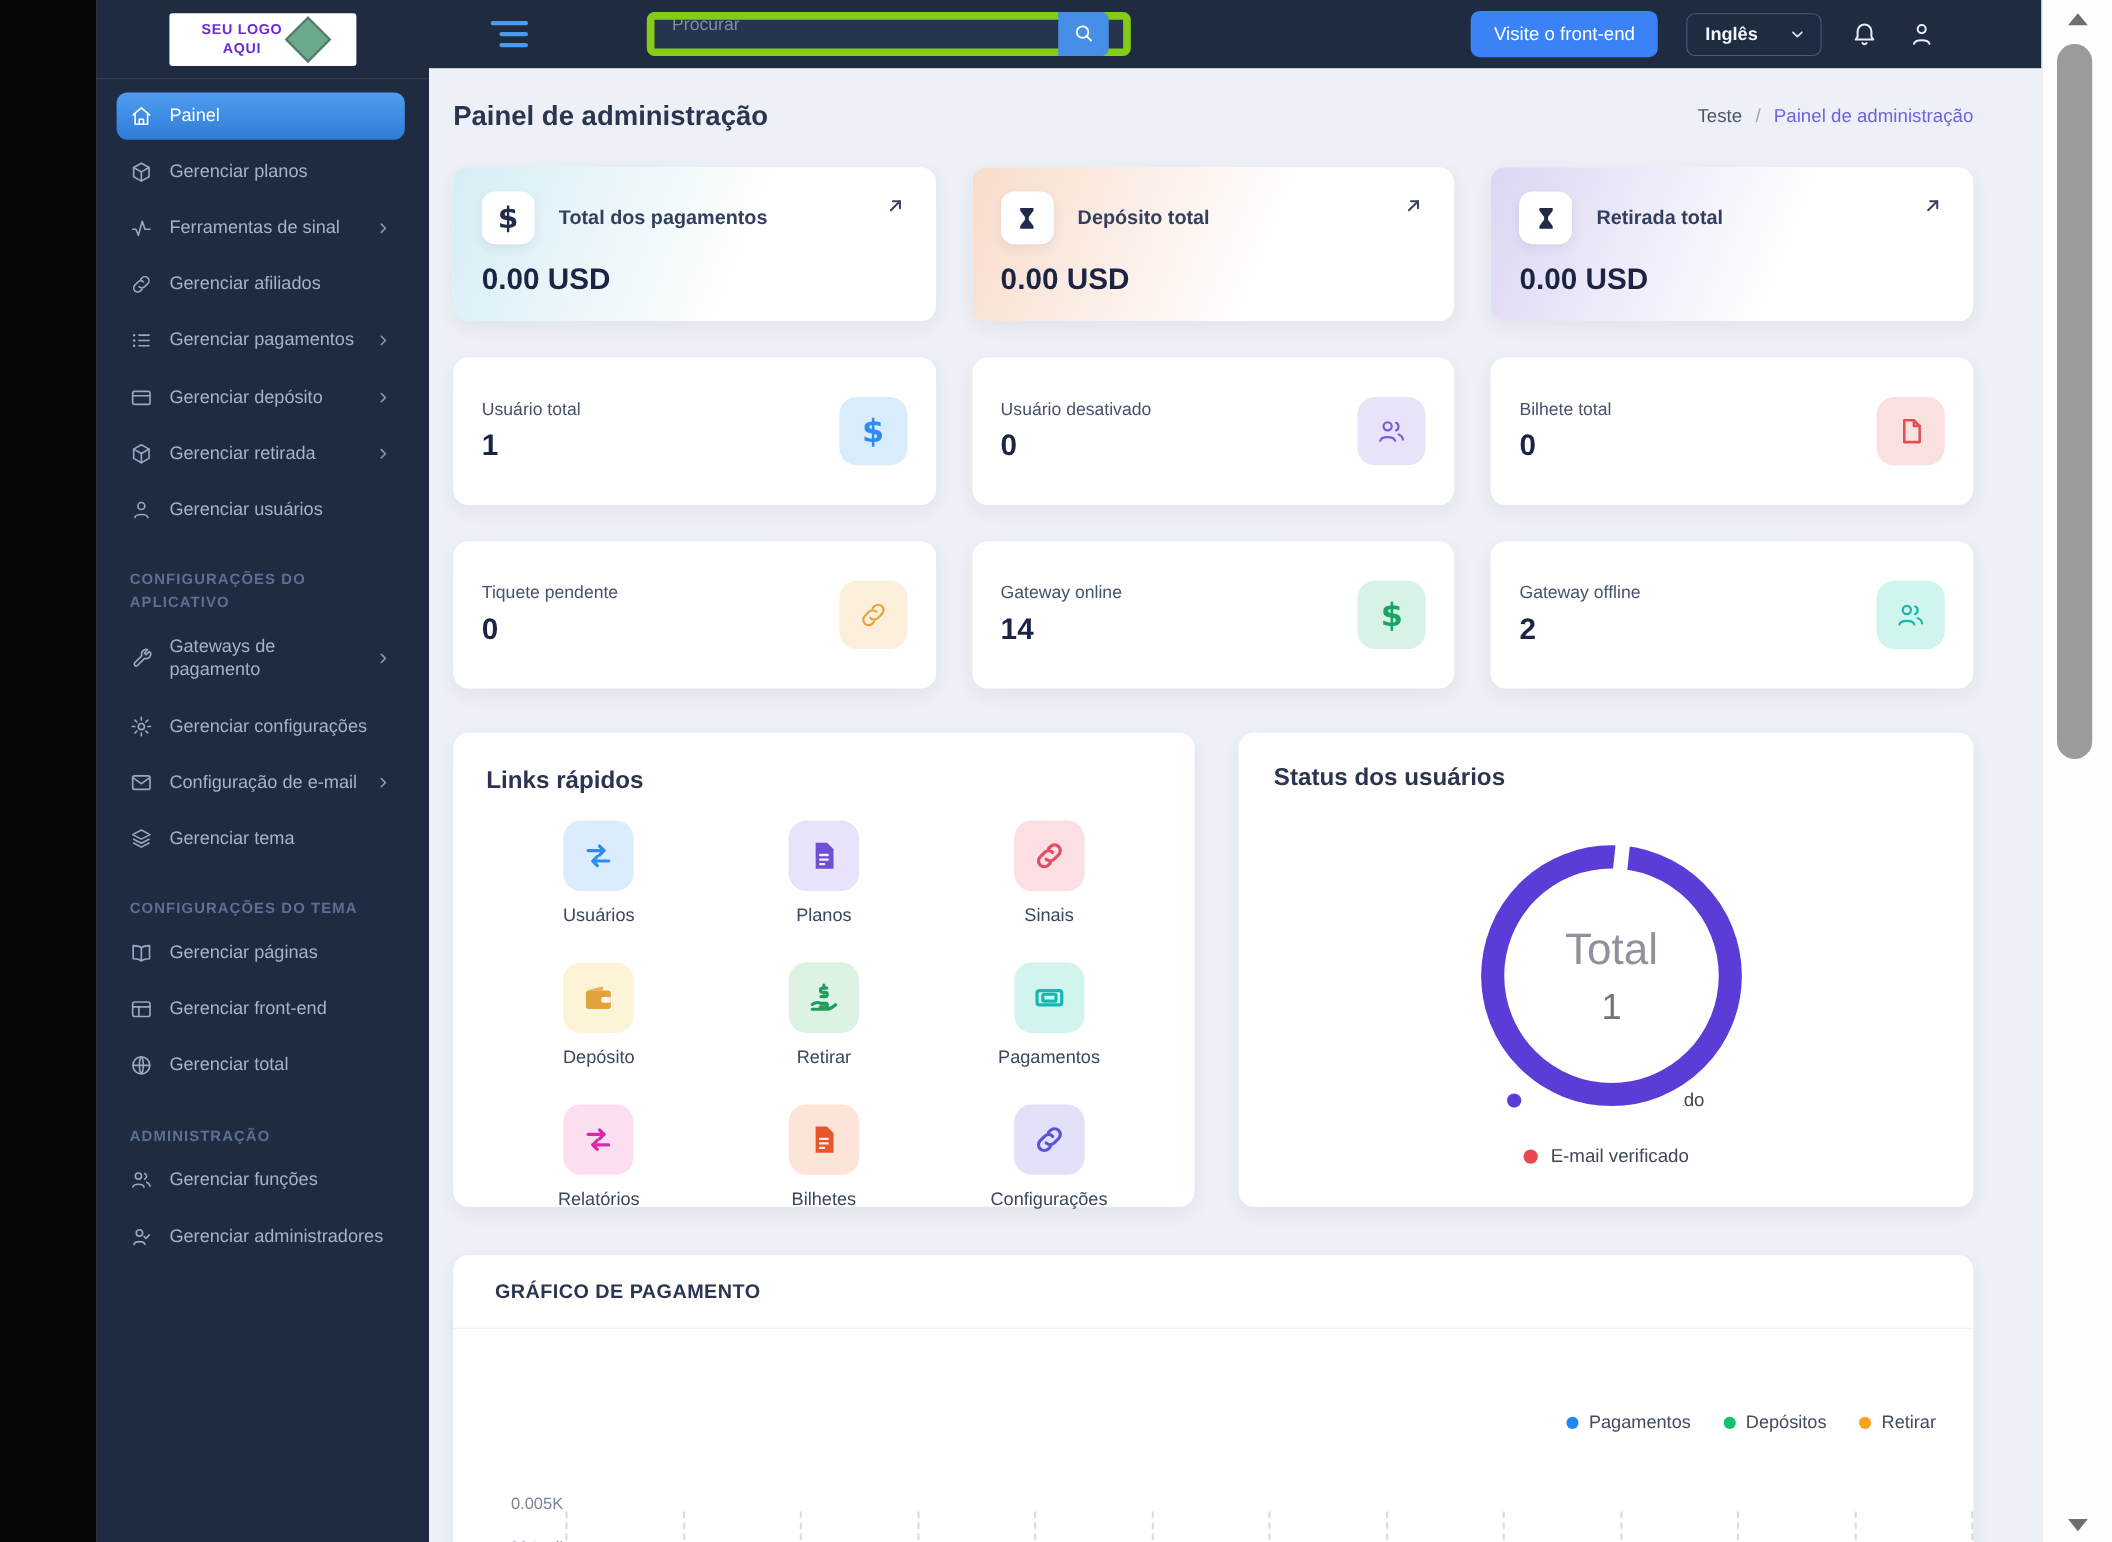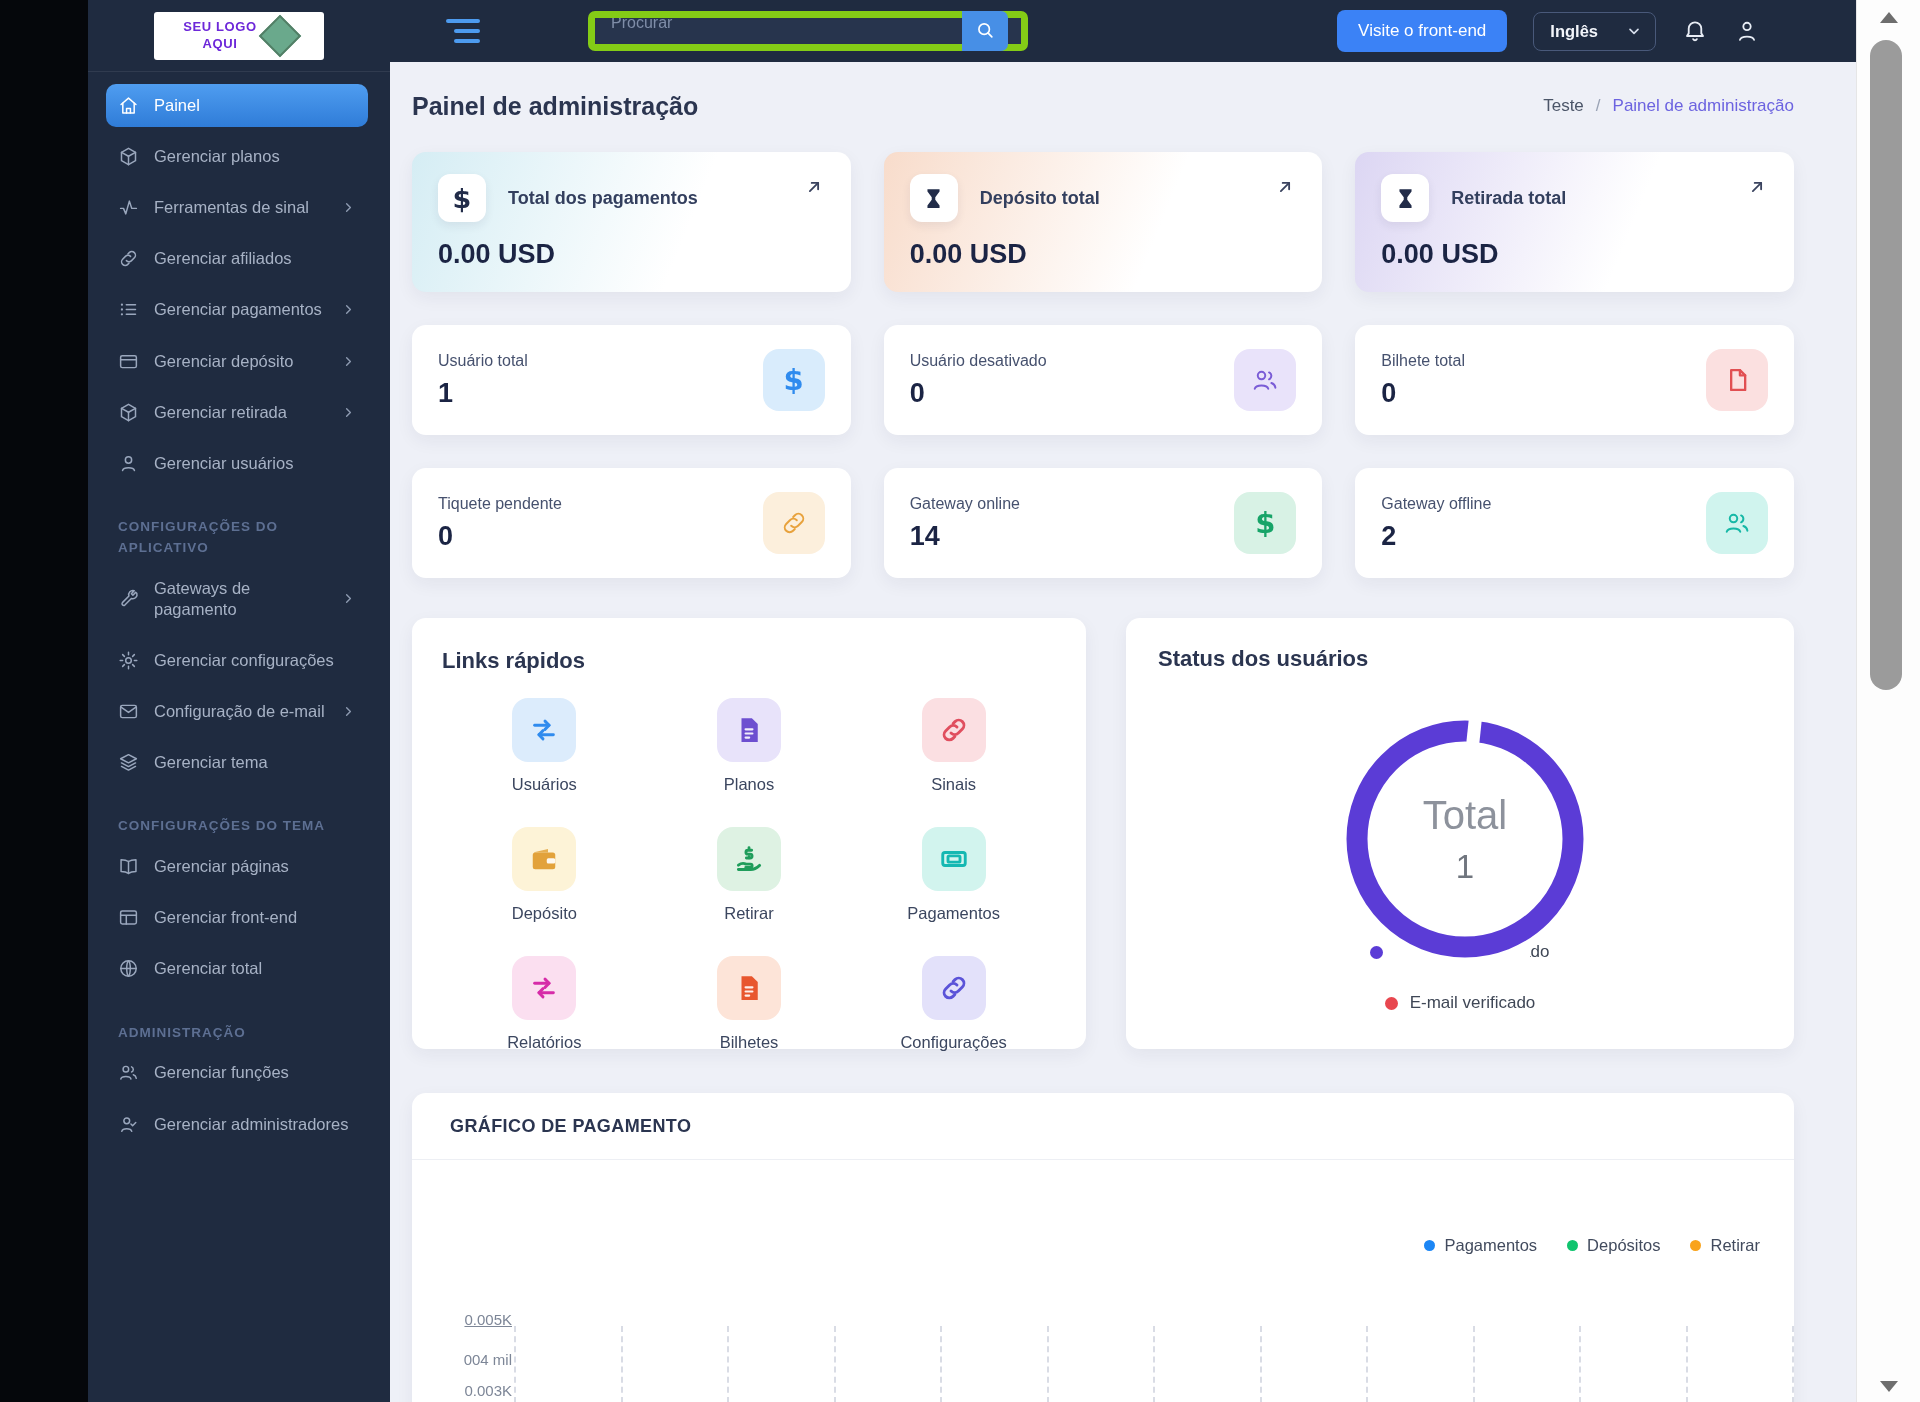--- a/index.html
+++ b/index.html
@@ -67,21 +67,21 @@
   .r1 { height:140px; padding:22px 26px; position:relative; display:flex; flex-direction:column; background-image:linear-gradient(112deg, var(--tint) 0%, #ffffff 62%); margin-bottom:33px; }
   .r1-top { display:flex; align-items:center; gap:22px; }
   .r1-tile { width:48px; height:48px; border-radius:12px; background:#fff; box-shadow:0 4px 10px rgba(32,42,74,.08); display:flex; align-items:center; justify-content:center; font-size:27px; }
   .r1-tile svg { width:25px; height:25px; }
   .r1-label { font-size:18px; font-weight:600; color:#333f5e; }
   .r1-arrow { position:absolute; right:26px; top:24px; width:22px; height:22px; color:#39425e; cursor:pointer; }
   .r1-arrow svg { width:100%; height:100%; }
   .r1-value { margin-top:auto; font-size:27px; font-weight:700; color:#1b2444; }
 
   
-  .r2 { height:110px; padding:20px 26px; display:flex; align-items:center; justify-content:space-between; margin-bottom:33px; }
+  .r2 { height:134px; padding:20px 26px; display:flex; align-items:center; justify-content:space-between; margin-bottom:33px; }
   .row3 .r2 { margin-bottom:40px; }
   .r2-label { font-size:16px; color:#46516e; margin-bottom:8px; }
   .r2-value { font-size:27px; font-weight:700; color:#1b2444; }
   .r2-tile { width:62px; height:62px; border-radius:16px; background:var(--tint); display:flex; align-items:center; justify-content:center; font-size:29px; font-weight:700; }
   .r2-tile svg { width:28px; height:28px; }
   .dollar-glyph { font-weight:700; font-family:"DejaVu Sans",sans-serif; }
 
   
   .mid { display:grid; grid-template-columns:674px 1fr; gap:40px; margin-bottom:44px; }
   .card-title { font-size:22px; font-weight:700; color:#2b3550; }
@@ -106,21 +106,21 @@
 
   
   .chart-card { height:560px; padding:0; }
   .chart-head { height:67px; display:flex; align-items:center; padding:16px 38px; border-bottom:1px solid #edeff4; }
   .chart-title { font-size:18px; font-weight:700; color:#2b3550; letter-spacing:.4px; }
   .chart-body { position:relative; height:492px; }
   .pc-legend { position:absolute; top:76px; right:34px; display:flex; gap:30px; align-items:center; font-size:16.5px; color:#424b5e; }
   .pc-item { display:flex; align-items:center; gap:9px; }
   .pc-dot { width:11px; height:11px; border-radius:50%; background:var(--tint); }
   .yt { position:absolute; left:24px; width:76px; text-align:right; font-size:15px; color:#7d8697; }
-  .yt0 { top:151px;text-decoration:underline; } .yt1 { top:191px; } .yt2 { top:222px; }
+  .yt0 { top:151px; } .yt1 { top:191px; } .yt2 { top:222px; }
   .vlines { position:absolute; left:102px; right:0; top:166px; height:320px; display:flex; justify-content:space-between; }
   .vlines i { width:0; border-left:2px dashed #d9dce5; height:100%; }
 </style>
 </head>
 <body>
 
 <div class="app">
   <div class="black-strip"></div>
 
   <aside class="sidebar">

